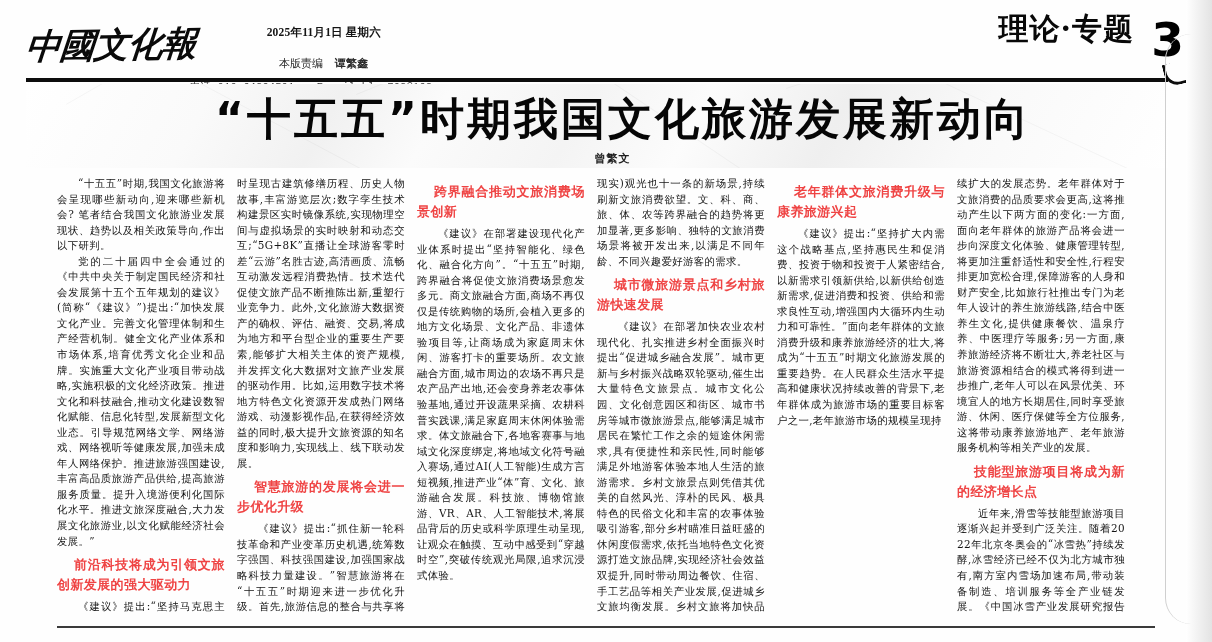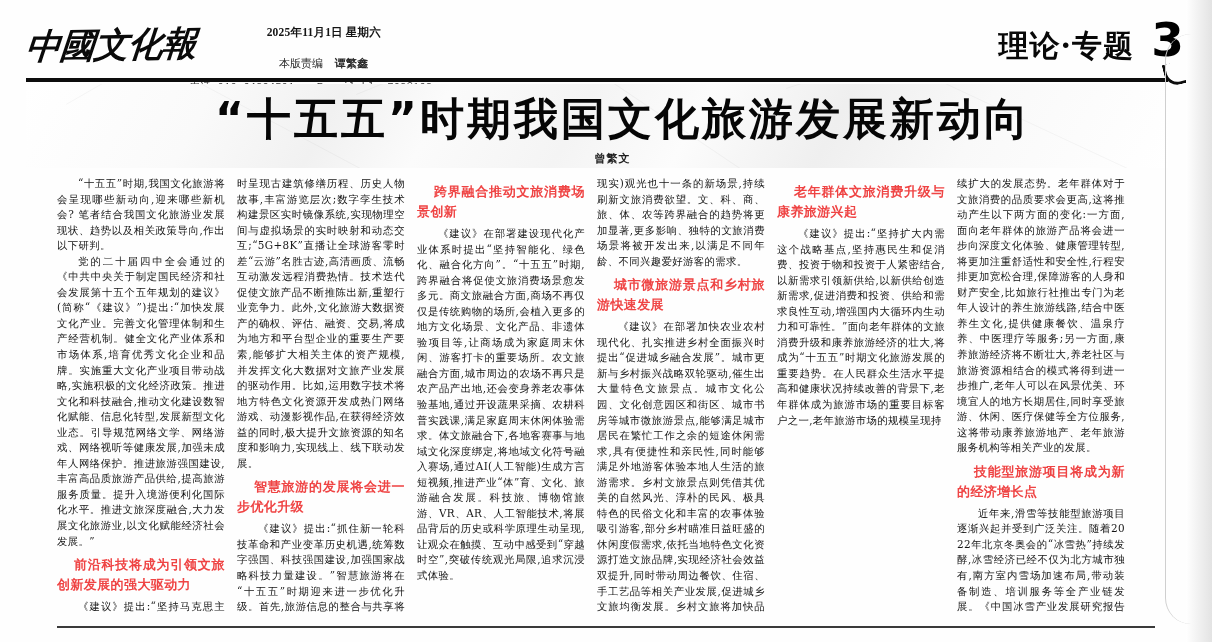--- a/index.html
+++ b/index.html
@@ -85,21 +85,21 @@
     letter-spacing: 0.1px;
     font-family: Liberation Mono, monospace;
   }
   .mi-contact .mail {
     margin-left: 16px;
   }
 
   .section-title {
     position: absolute;
     right: 78px;
-    top: 26px;
+    top: 9px;
     font-family: "DejaVu Serif", "Liberation Serif", serif;
     font-size: 30px;
     font-weight: 700;
     color: #080808;
     letter-spacing: 1px;
     white-space: nowrap;
   }
   .page-number {
     position: absolute;
     right: 28px;

